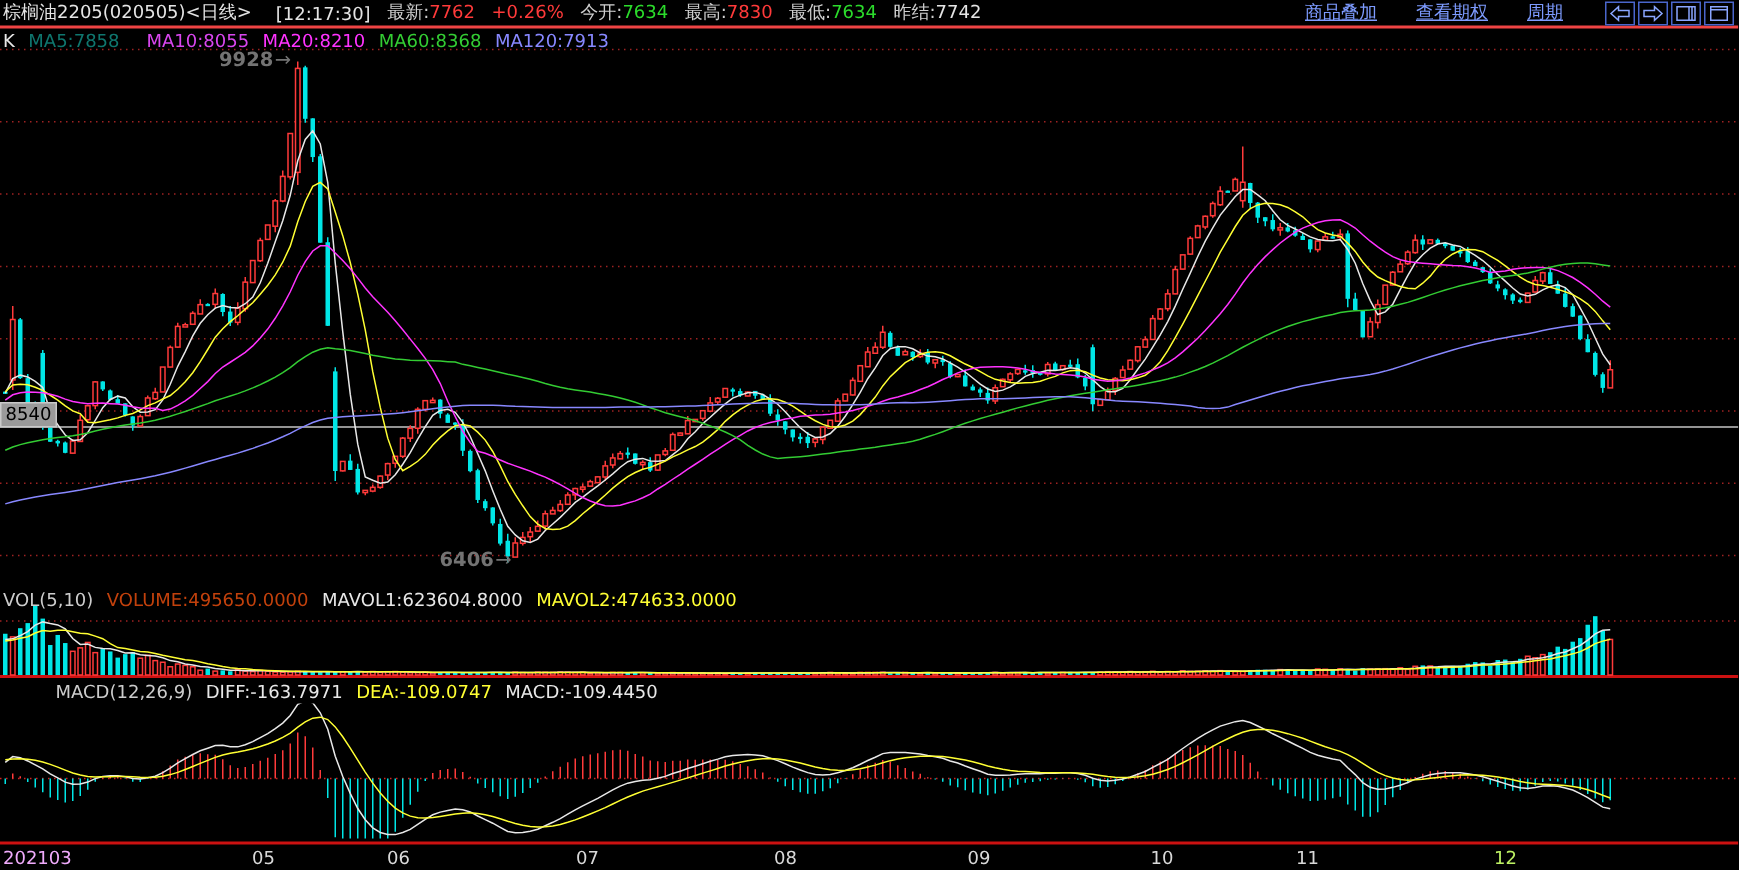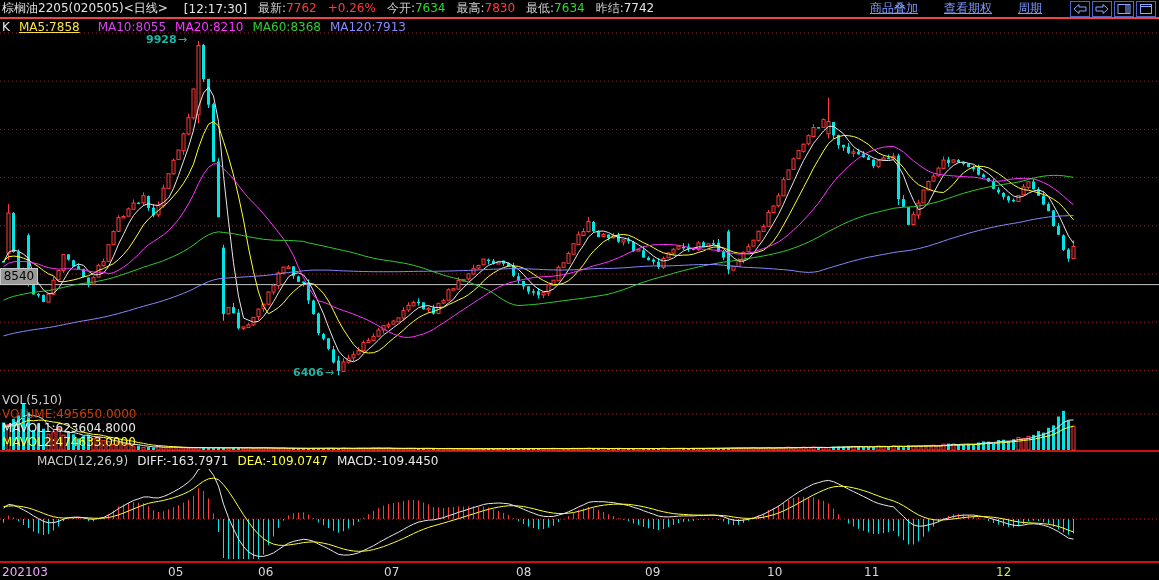--- a/index.html
+++ b/index.html
@@ -12,23 +12,23 @@
   .q{margin-left:11px;color:#cfcfcf;}
   .q .qv{font-weight:normal;}
   .tb-right{margin-left:auto;display:flex;align-items:center;margin-right:3px;}
   .tb-link{color:#7d9bff;text-decoration:underline;margin-right:26px;cursor:pointer;}
   .icon-btn{width:18px;height:14px;border:1px solid #4a66cc;display:inline-flex;align-items:center;
             justify-content:center;margin-left:2px;cursor:pointer;background:#000;}
   .icon-btn svg{display:block;}
   .hdr{position:absolute;left:2px;display:flex;white-space:nowrap;z-index:4;}
   .hdr span{margin-right:9px;}
   #k-header{top:20px;}
-  #vol-header{top:393px;flex-direction:column;}
+  #vol-header{top:393px;}
   #macd-header{top:454px;}
-  .anno{position:absolute;color:#14b8a6;font-size:11px;font-weight:bold;z-index:4;white-space:nowrap;}
+  .anno{position:absolute;color:#737373;font-size:13px;font-weight:bold;z-index:4;white-space:nowrap;}
   .anno .arr{font-weight:normal;margin-left:1px;}
   #anno-high{left:146px;top:33px;}
   #anno-low{left:293px;top:366px;}
   .price-tag{position:absolute;left:0;top:268px;width:36px;height:15px;background:#9a9a9a;
              border:1px solid #c9c9c9;color:#000;text-align:center;line-height:15px;z-index:4;}
   .xlabel{position:absolute;top:565px;color:#d8d8d8;z-index:4;}
   #chart-svg{position:absolute;top:0;left:0;z-index:1;}
 </style>
 </head>
 <body>
@@ -968,21 +968,21 @@
         <svg width="14" height="12" viewBox="0 0 14 12">
           <rect x="1.5" y="1.5" width="11" height="9" fill="none" stroke="#8aa6ff" stroke-width="1"></rect>
           <line x1="1.5" y1="3.5" x2="12.5" y2="3.5" stroke="#8aa6ff" stroke-width="1"></line>
         </svg>
       </span>
     </span>
   </div>
 
   <div class="hdr" id="k-header">
     <span style="color:#e8e8e8">K</span>
-  <span style="color: #fde047; text-decoration: underline;">MA5:7858</span>
+  <span style="color: #0f766e;">MA5:7858</span>
       <span style="color: #d946ef; padding-left: 9px;">MA10:8055</span>
       <span style="color: rgb(255, 51, 255);">MA20:8210</span>
       <span style="color: rgb(51, 204, 51);">MA60:8368</span>
       <span style="color: rgb(136, 136, 255);">MA120:7913</span>
     </div>
   <div class="hdr" id="vol-header">
       <span style="color: rgb(204, 204, 204);">VOL(5,10)</span>
       <span style="color: #c2410c;">VOLUME:495650.0000</span>
       <span style="color: rgb(232, 232, 232);">MAVOL1:623604.8000</span>
       <span style="color: rgb(255, 255, 51);">MAVOL2:474633.0000</span>

